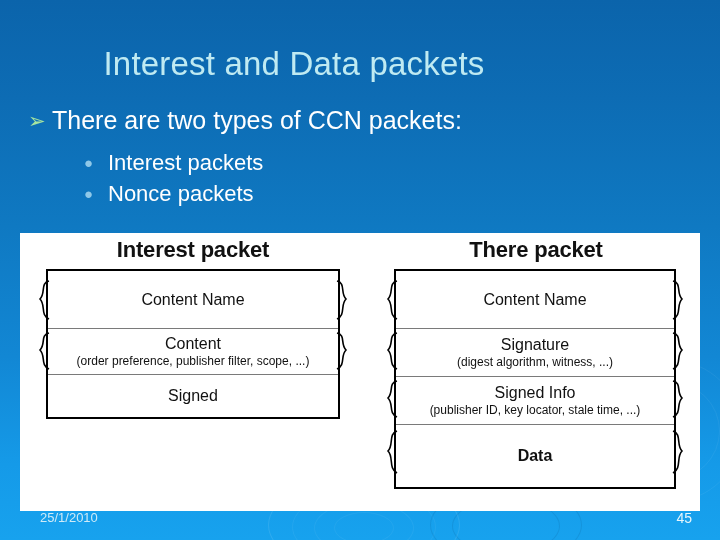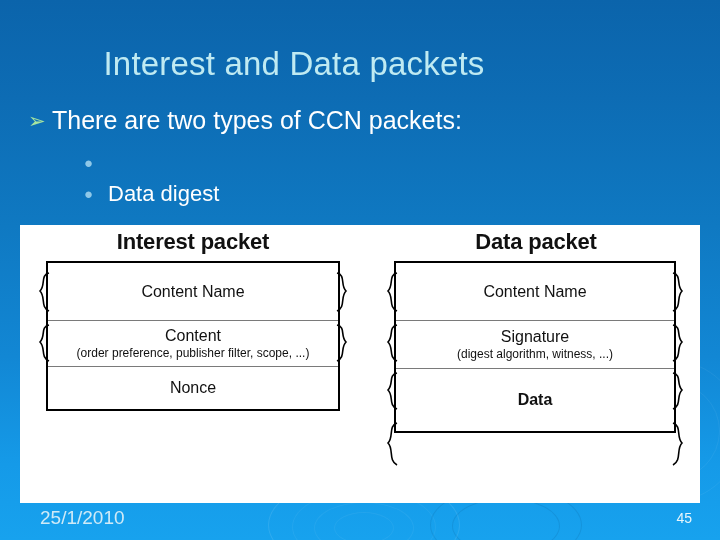--- a/index.html
+++ b/index.html
@@ -84,21 +84,21 @@
     line-height: 31px;
     text-align: left;
     color: #8fc8e8;
     font-size: 15px;
   }
 
   
   #picture-panel {
     position: absolute;
     left: 20px;
-    top: 225px;
+    top: 233px;
     width: 680px;
     height: 278px;
     background: #ffffff;
   }
 
   .packet-col {
     position: absolute;
     top: 0;
   }
   #interest-col { left: 8px;   width: 330px; }
@@ -153,21 +153,21 @@
     position: absolute;
     pointer-events: none;
   }
 
   
   #footer-date {
     position: absolute;
     left: 40px;
     top: 509px;
     color: #cfeaf7;
-    font-size: 19px;
+    font-size: 13px;
     line-height: 18px;
   }
   #footer-page {
     position: absolute;
     right: 28px;
     top: 509px;
     color: #e8f6fc;
     font-size: 14px;
     line-height: 18px;
   }
@@ -190,25 +190,26 @@
 
   <div id="bullets">
 
     <div class="lvl1">
       <span class="arrow-mark">➢</span>
       <span>There are two types of CCN packets:</span>
     </div>
 
     <div class="lvl2" style="margin-top:10px;">
       <span class="dot-mark">●</span>
+      <span>Interest packets</span>
     </div>
 
     <div class="lvl2">
       <span class="dot-mark">●</span>
-      <span>Data digest</span>
+      <span>Nonce packets</span>
     </div>
 
   </div>
 
   <div id="picture-panel">
 
     <div class="packet-col" id="interest-col">
       <div class="packet-title">Interest packet</div>
 
       <div class="packet-box-wrap">
@@ -217,21 +218,21 @@
           <div class="pk-section" style="height:58px;">
             <div class="pk-label">Content Name</div>
           </div>
 
           <div class="pk-section" style="height:46px;">
             <div class="pk-label">Content</div>
             <div class="pk-sub">(order preference, publisher filter, scope, ...)</div>
           </div>
 
           <div class="pk-section" style="height:42px;">
-            <div class="pk-label">Nonce</div>
+            <div class="pk-label">Signed</div>
           </div>
 
         </div>
 
         <span class="brace" style="left:4px; top:10px;">
           <svg width="20" height="42" viewBox="0 0 20 42">
               <path d="M17 2 C8 4, 14 14, 8 20 C14 26, 8 36, 17 40" fill="none" stroke="#000" stroke-width="1.6"></path>
             </svg>
         </span>
         <span class="brace" style="left:4px; top:62px;">
@@ -247,34 +248,38 @@
         </span>
         <span class="brace" style="left:306px; top:62px;">
           <svg width="20" height="40" viewBox="0 0 20 40">
               <path d="M3 2 C12 4, 6 13, 12 19 C6 25, 12 34, 3 38" fill="none" stroke="#000" stroke-width="1.6"></path>
             </svg>
         </span>
       </div>
     </div>
 
     <div class="packet-col" id="data-col">
-      <div class="packet-title">Data packet</div>
+      <div class="packet-title">There packet</div>
 
       <div class="packet-box-wrap">
         <div class="packet-box" style="margin-left:16px; width:282px;">
 
           <div class="pk-section" style="height:58px;">
             <div class="pk-label">Content Name</div>
           </div>
 
           <div class="pk-section" style="height:48px;">
             <div class="pk-label">Signature</div>
             <div class="pk-sub">(digest algorithm, witness, ...)</div>
           </div>
 
+          <div class="pk-section" style="height:48px;">
+            <div class="pk-label">Signed Info</div>
+            <div class="pk-sub">(publisher ID, key locator, stale time, ...)</div>
+          </div>
 
           <div class="pk-section" style="height:62px;font-weight:bold;">
             <div class="pk-label">Data</div>
           </div>
 
         </div>
 
         <span class="brace" style="left:2px; top:10px;">
           <svg width="20" height="42" viewBox="0 0 20 42">
               <path d="M17 2 C8 4, 14 14, 8 20 C14 26, 8 36, 17 40" fill="none" stroke="#000" stroke-width="1.6"></path>

